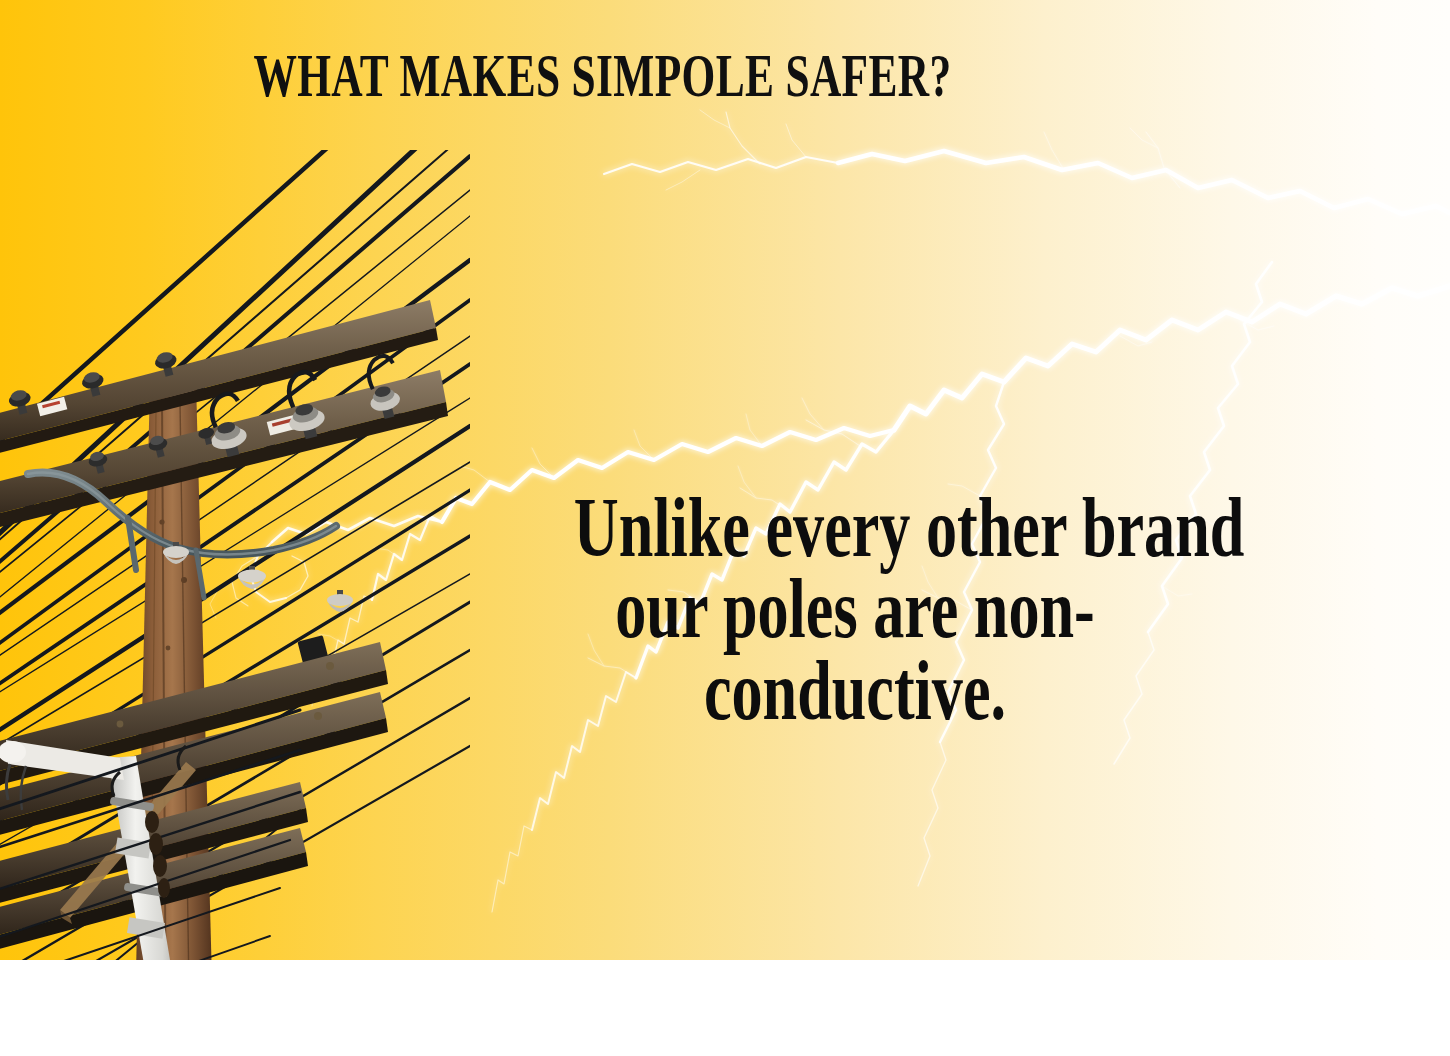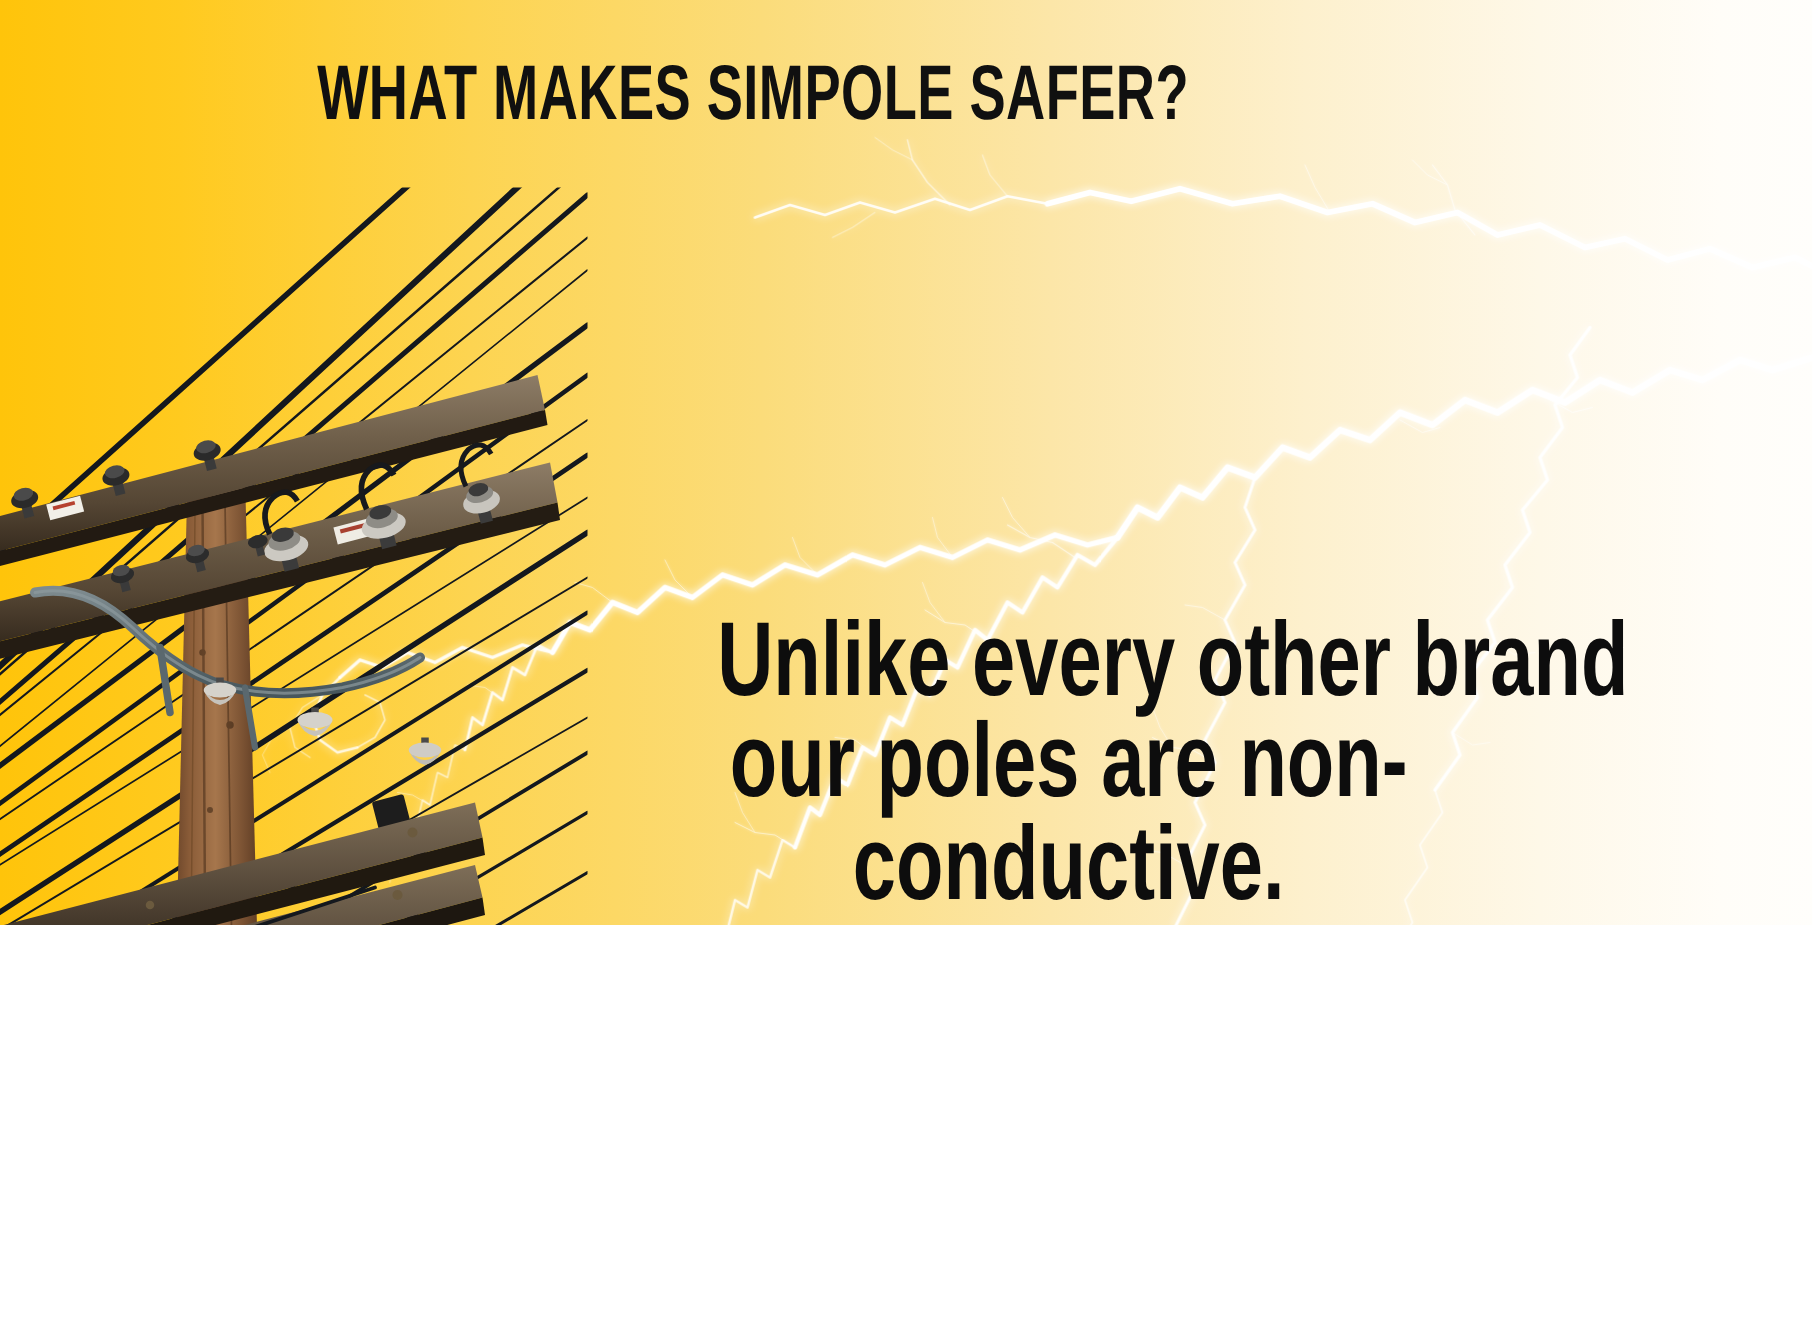--- a/index.html
+++ b/index.html
@@ -2,23 +2,23 @@
 <html><head>
 <meta charset="utf-8">
 <title>Simpole Safety Graphic</title>
 <style>
   * { margin:0; padding:0; box-sizing:border-box; }
   html,body{ background:#ffffff; }
 
   .canvas{
     position:relative;
     width:1450px;
-    height:740px;
+    height:960px;
     overflow:hidden;
-    font-family:Liberation Sans, sans-serif;
+    font-family:Liberation Serif, serif;
     background:linear-gradient(
         to right,
         #ffc40a 0%,
         #ffca1f 10%,
         #fdd451 26%,
         #fbdc7a 42%,
         #fce6a8 58%,
         #fdf0cd 72%,
         #fef8e8 85%,
         #fffdf8 95%,

